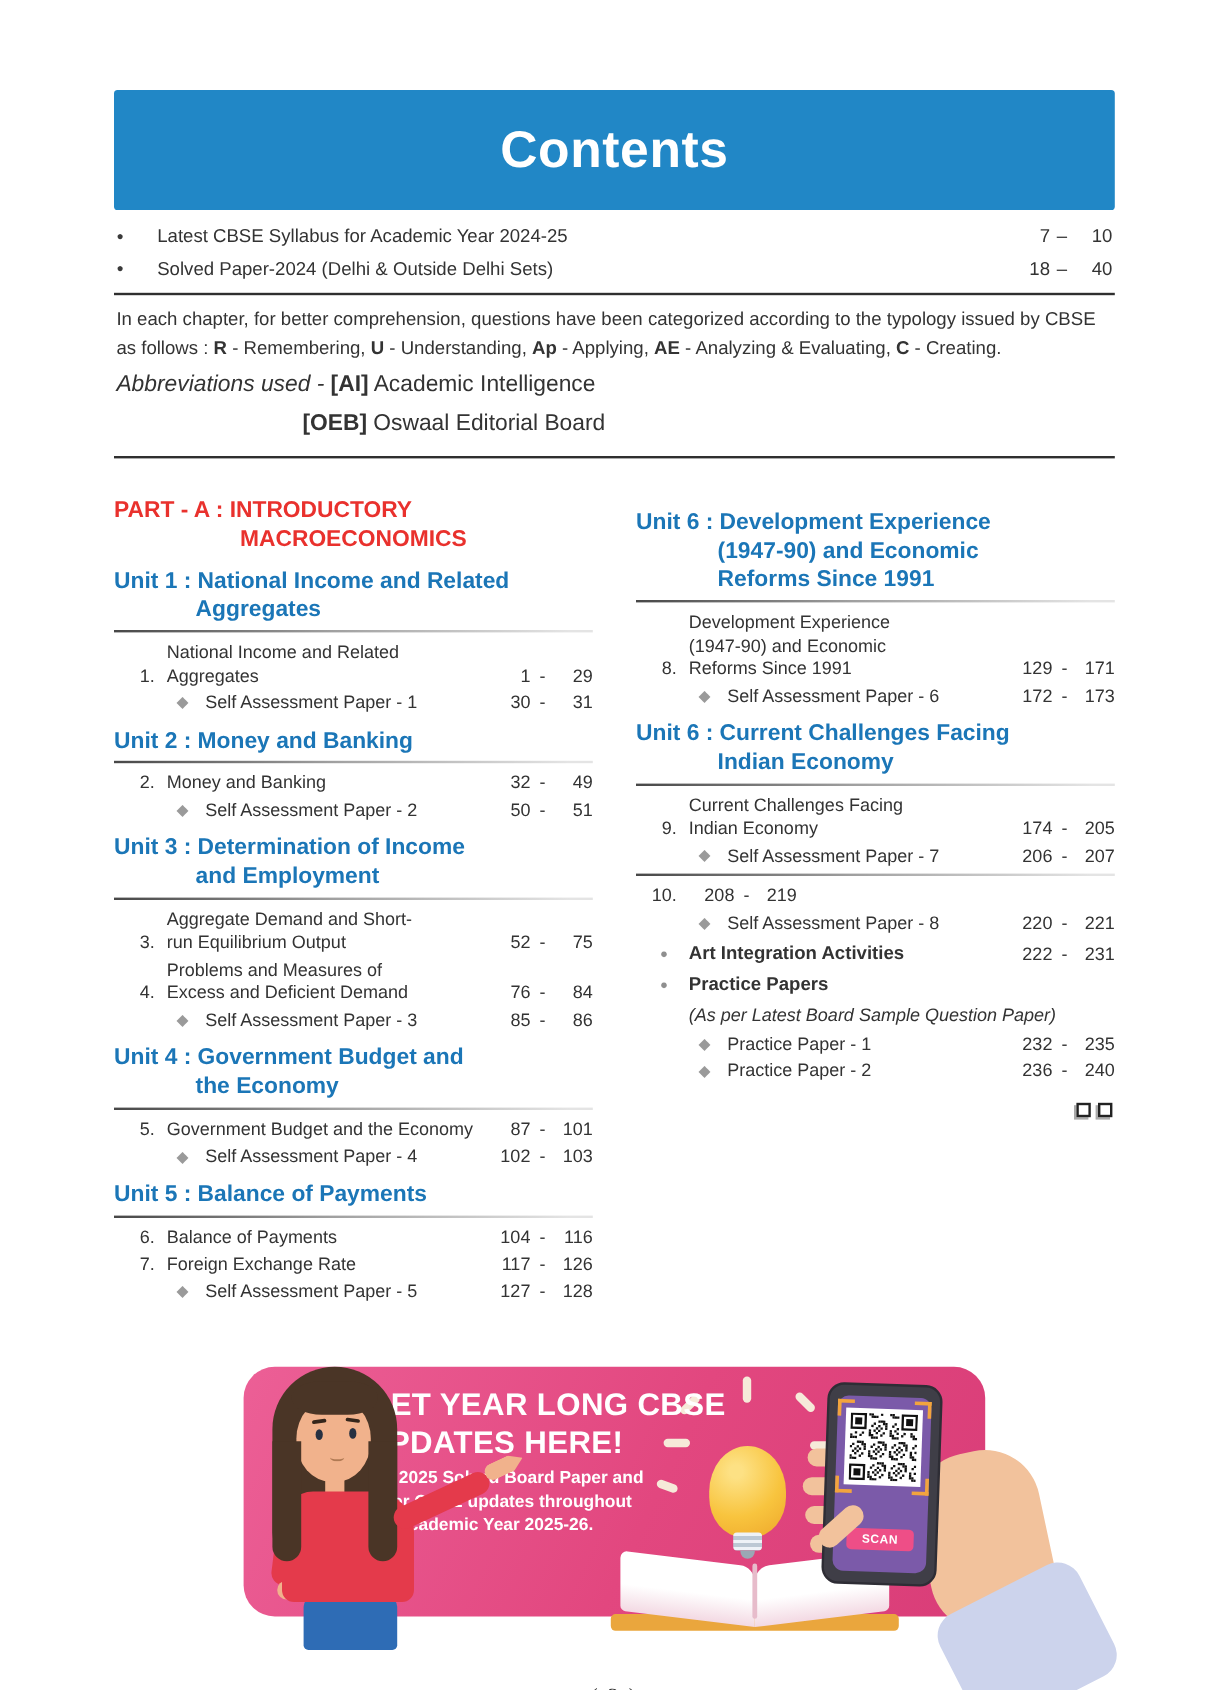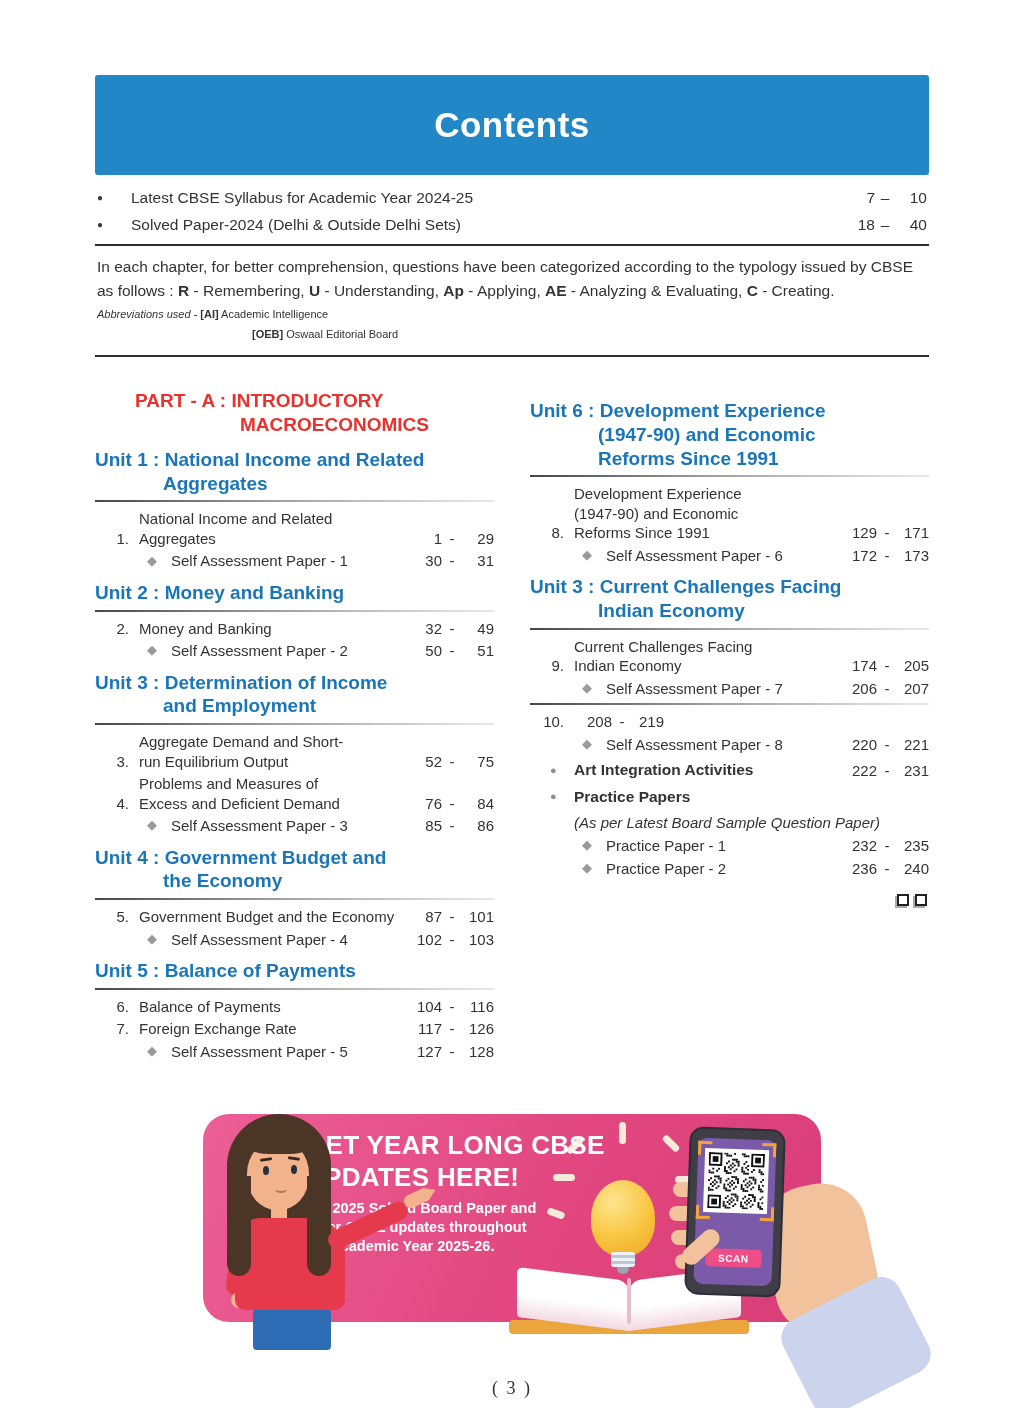--- a/index.html
+++ b/index.html
@@ -25,48 +25,48 @@
   *{box-sizing:border-box;margin:0;padding:0;}
   body{
     width:1024px;min-height:1408px;margin:0 auto;background:#ffffff;
     font-family:"Liberation Sans", sans-serif;color:var(--ink);
   }
   .page{width:834px;margin:0 auto;padding-top:75px;position:relative;}
 
   
   .header-banner{height:100px;background:var(--header-blue);border-radius:3px;
     display:flex;align-items:center;justify-content:center;}
-  .header-banner h1{color:#fff;font-size:35px;font-weight:700;letter-spacing:.5px;}
+  .header-banner h1{color:#fff;font-size:43px;font-weight:700;letter-spacing:.5px;}
 
   
   .front-list{margin:14px 2px 0;}
   .front-row{display:flex;align-items:baseline;font-size:15.5px;margin:9px 0;}
   .fbullet{width:34px;flex:none;color:#3a3a3a;font-size:10px;line-height:1;align-self:center;}
   .flabel{flex:1;}
   .pages{flex:none;display:flex;align-items:baseline;padding-left:6px;}
   .pfrom{min-width:32px;text-align:right;}
   .pdash{width:20px;text-align:center;}
   .pto{min-width:32px;text-align:right;}
 
   
   .note{margin-top:10px;border-top:2px solid var(--rule-dark);border-bottom:2px solid var(--rule-dark);
     padding:9px 2px 12px;font-size:15.5px;line-height:1.55;}
   .note-p{white-space:pre-line;}
   .tcode{font-weight:700;}
-  .abbrev-line{font-size:11px;margin-top:3px;}
+  .abbrev-line{font-size:19px;margin-top:3px;}
   .abbrev-label{font-style:italic;}
   .acode{font-weight:700;}
   .abbrev-line2{margin-left:155px;}
 
   
   .columns{display:flex;gap:36px;margin-top:32px;}
   .col{width:399px;}
   .part-heading{color:var(--part-red);font-weight:700;font-size:19px;line-height:1.28;
     white-space:pre-line;margin-bottom:8px;}
-  .col-left .part-heading{padding-left:105px;text-indent:-105px;margin-left:40px;}
+  .col-left .part-heading{padding-left:105px;text-indent:-105px;}
   .col-right .part-heading{padding-left:75px;text-indent:-75px;}
   .unit-heading{color:var(--unit-blue);font-weight:700;font-size:19px;line-height:1.25;
     white-space:pre-line;padding-left:68px;text-indent:-68px;margin-top:10px;}
   .unit-rule{height:2px;margin:5px 0 7px;
     background:linear-gradient(to right,#474747,#9f9f9f 45%,#e4e4e4 95%);}
   .row{display:flex;align-items:flex-end;font-size:15px;line-height:1.3;margin:3px 0;}
   .num{width:44px;flex:none;text-align:right;padding-right:10px;}
   .ch-title{flex:1;white-space:pre-line;}
   .row.sap{padding-left:52px;}
   .diamond{width:24px;flex:none;color:#9a9a9a;font-size:13px;align-self:center;}
@@ -350,21 +350,21 @@
         </div>
         <div class="row sap">
           <span class="diamond">◆</span>
           <span class="sap-label">Self Assessment Paper - 6</span>
           <span class="pages">
             <span class="pfrom">172</span>
             <span class="pdash">-</span>
             <span class="pto">173</span>
           </span>
         </div>
-        <div class="unit-heading">Unit 3 : Current Challenges Facing
+        <div class="unit-heading">Unit 6 : Current Challenges Facing
 Indian Economy</div>
         <div class="unit-rule"></div>
         <div class="row chapter">
           <span class="num">9.</span>
           <span class="ch-title">Current Challenges Facing
 Indian Economy</span>
           <span class="pages">
             <span class="pfrom">174</span>
             <span class="pdash">-</span>
             <span class="pto">205</span>

